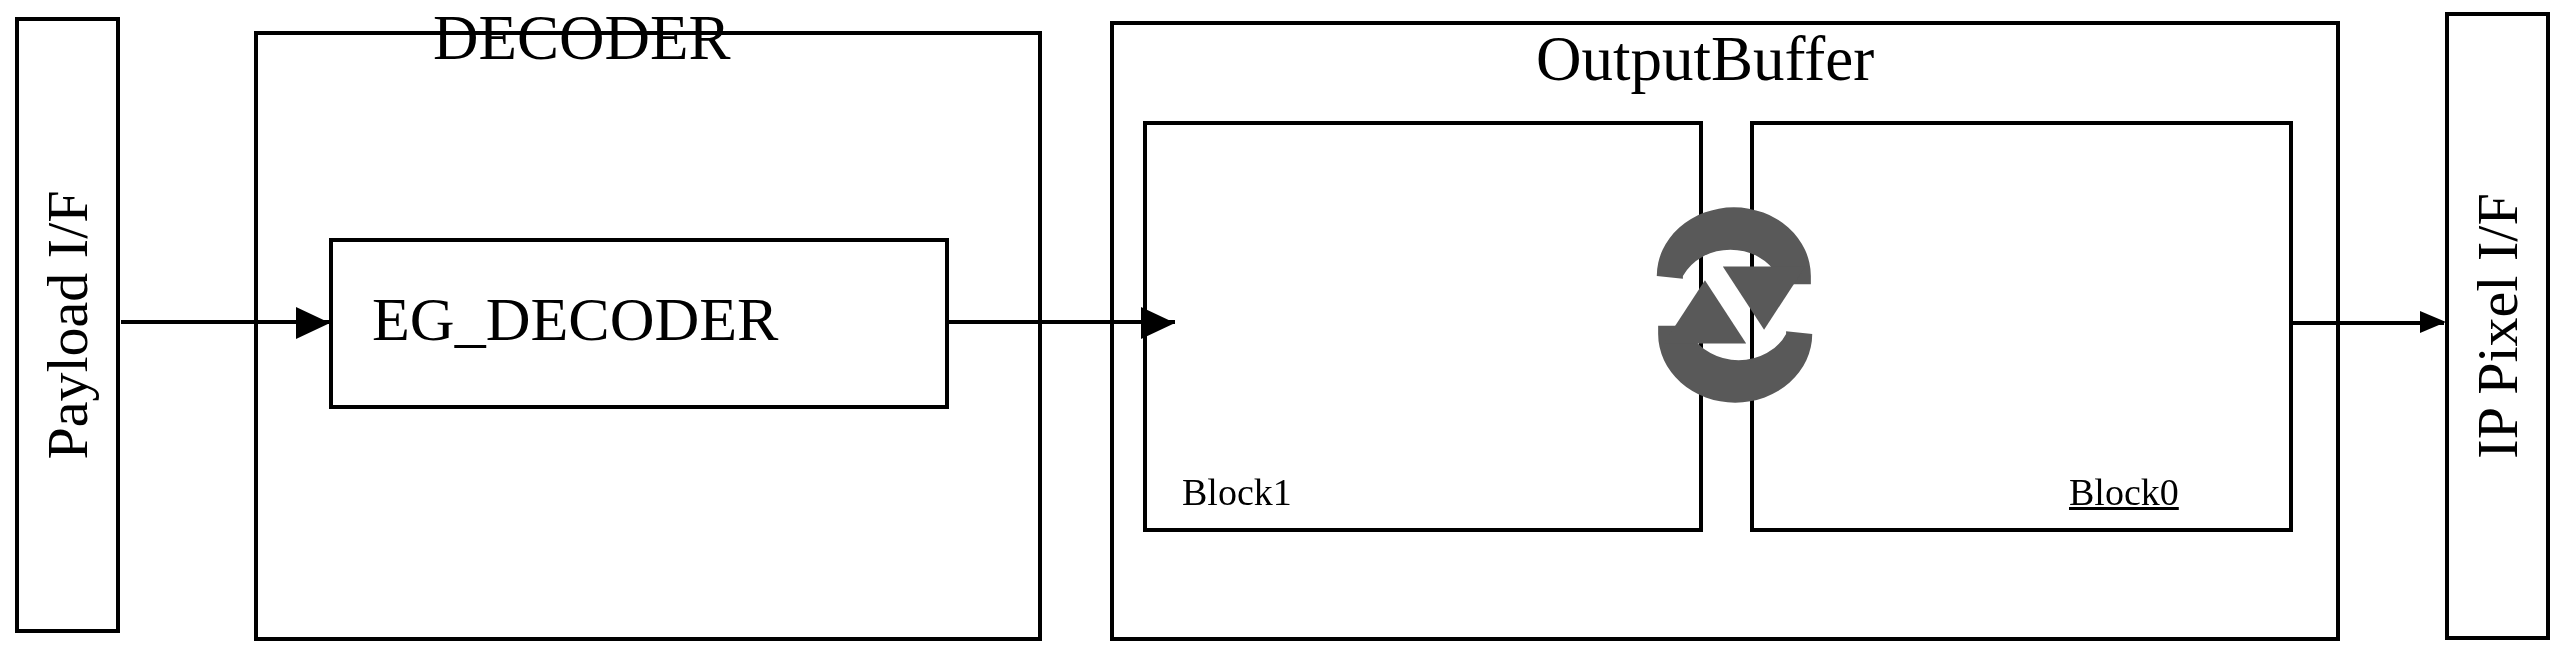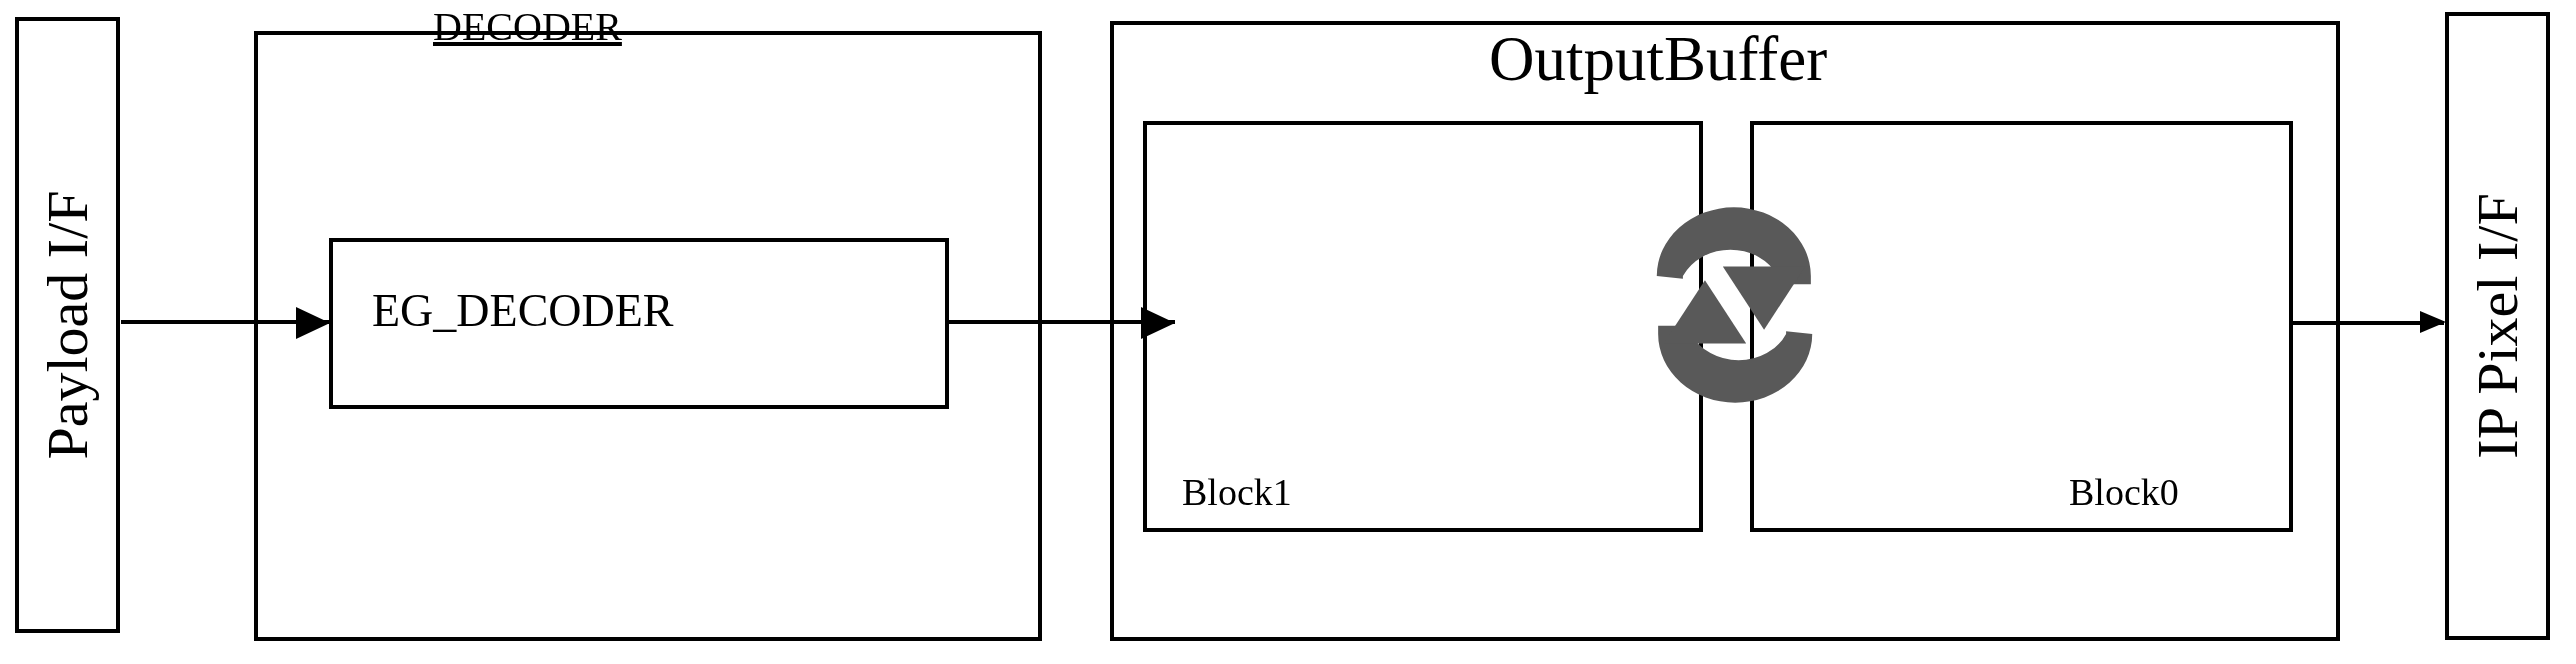--- a/index.html
+++ b/index.html
@@ -44,36 +44,36 @@
     white-space: nowrap;
     transform: rotate(-90deg);
     transform-origin: 50% 50%;
     font-size: 58px;
     line-height: 1;
     letter-spacing: 0px;
   }
 
   .title-decoder {
     position: absolute;
-    font-size: 40px;
+    font-size: 63px;
     line-height: 1;
     white-space: nowrap;
-    text-decoration: underline;
   }
 
   .title-outbuf {
     position: absolute;
     font-size: 63px;
     line-height: 1;
     white-space: nowrap;
+    margin-left: 47px;
   }
 
   .inner-label {
     position: absolute;
-    font-size: 46px;
+    font-size: 62px;
     line-height: 1;
     white-space: nowrap;
   }
 
   .block-label {
     position: absolute;
     font-size: 38px;
     line-height: 1;
     white-space: nowrap;
   }
@@ -127,21 +127,21 @@
   <div class="arrowhead" style="left:1141px; top:307px;"></div>
 
   <div class="box" style="left:1110px; top:20.7px; width:1230px; height:620px;"></div>
 
   <div class="title-outbuf" style="left:1489px; top:27.6px;">OutputBuffer</div>
 
   <div class="box thin" style="left:1143px; top:121px; width:560px; height:411px;"></div>
   <div class="block-label" style="left:1182px; top:473px;">Block1</div>
 
   <div class="box thin" style="left:1750px; top:121px; width:543px; height:411px;"></div>
-  <div class="block-label" style="left:2069px; top:473px;">Block0</div>
+  <div class="block-label" style="left:2069px; top:473px;text-decoration:underline;">Block0</div>
 
   <div class="swap-icon" style="left:1621px; top:174px; width:227px; height:262px;">
     <svg viewBox="0 0 330 380" width="227" height="262" aria-hidden="true">
       <g fill="#595959">
 
         <path d="M 52 148
                  A 112 100 0 0 1 276 148
                  L 276 160
                  L 228 160
                  L 228 148

